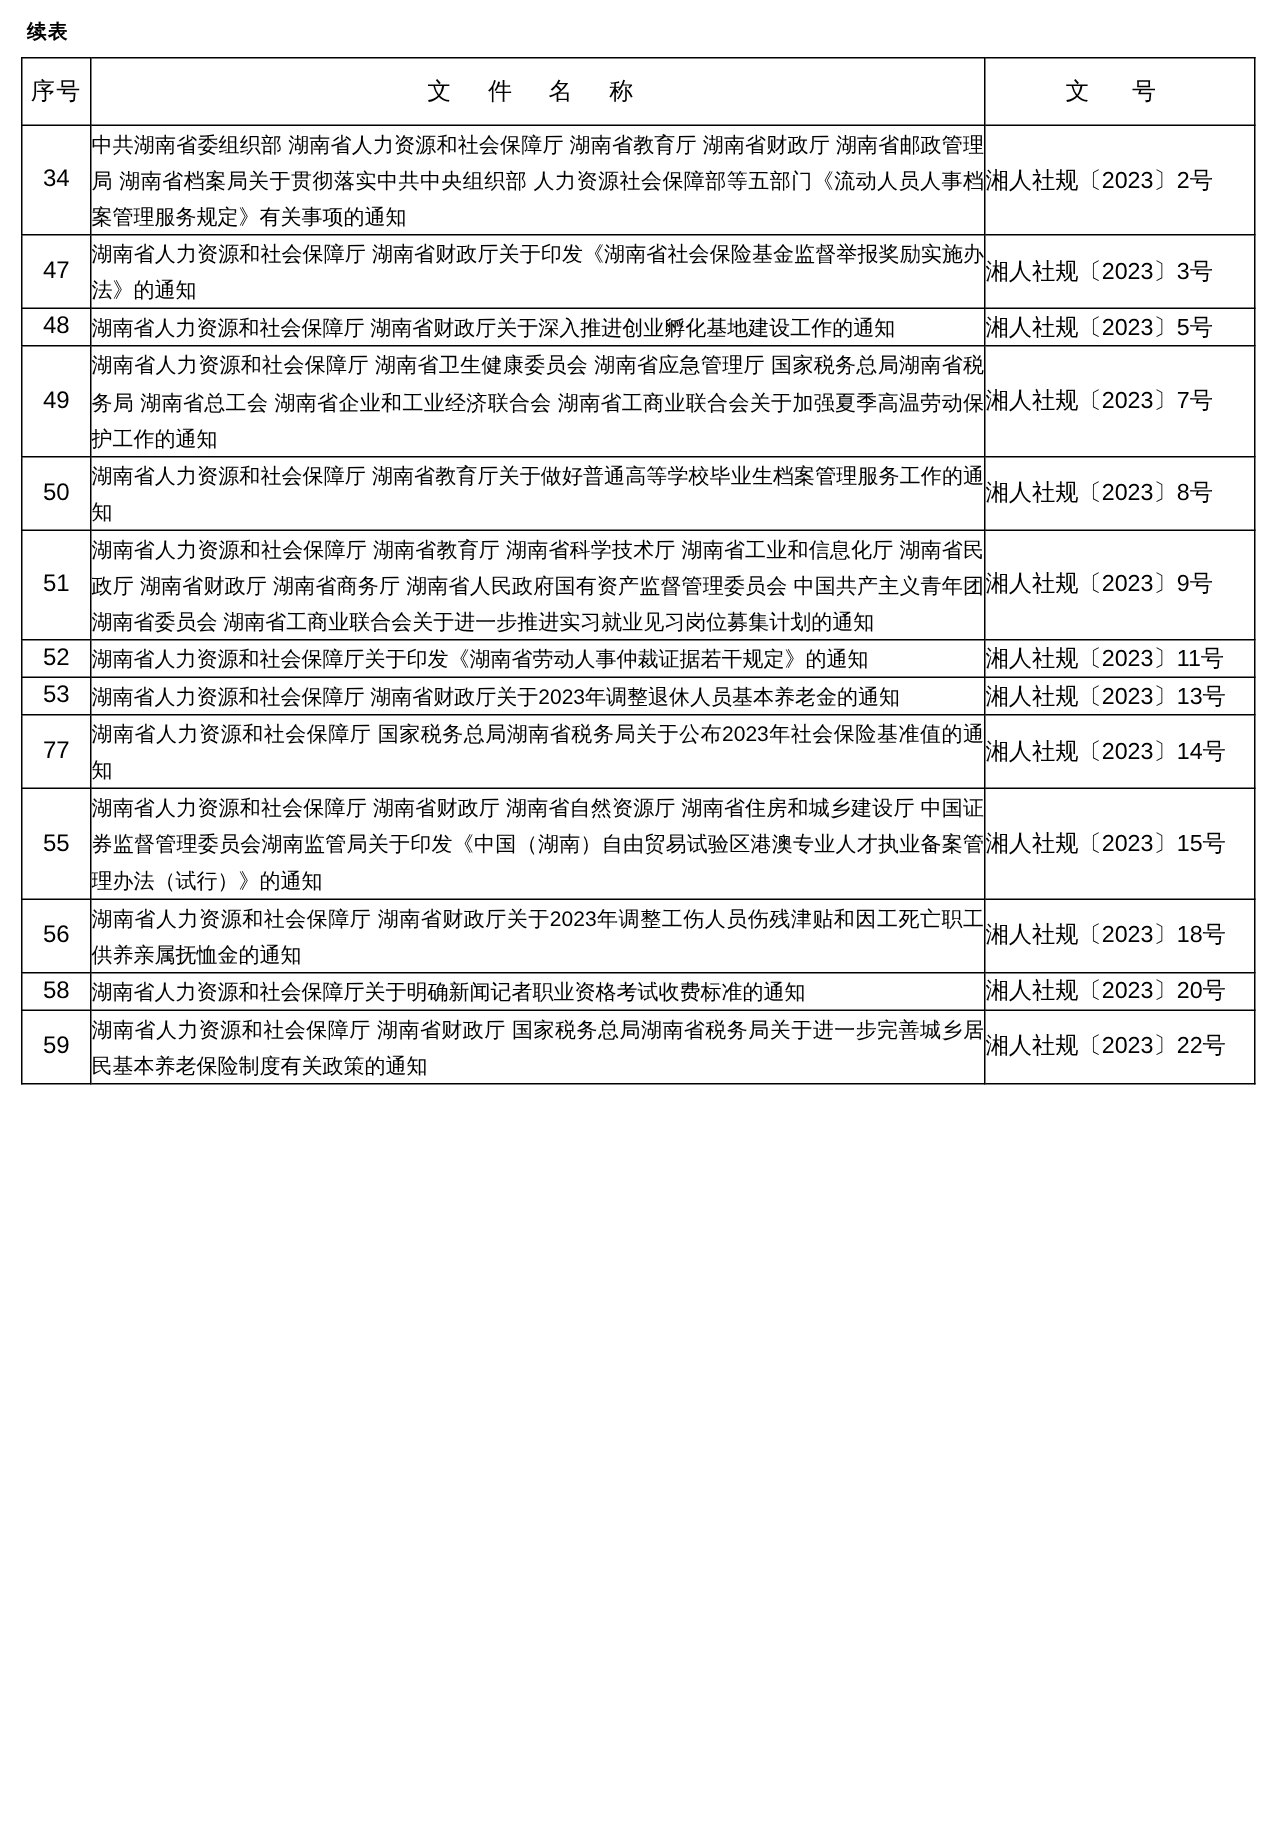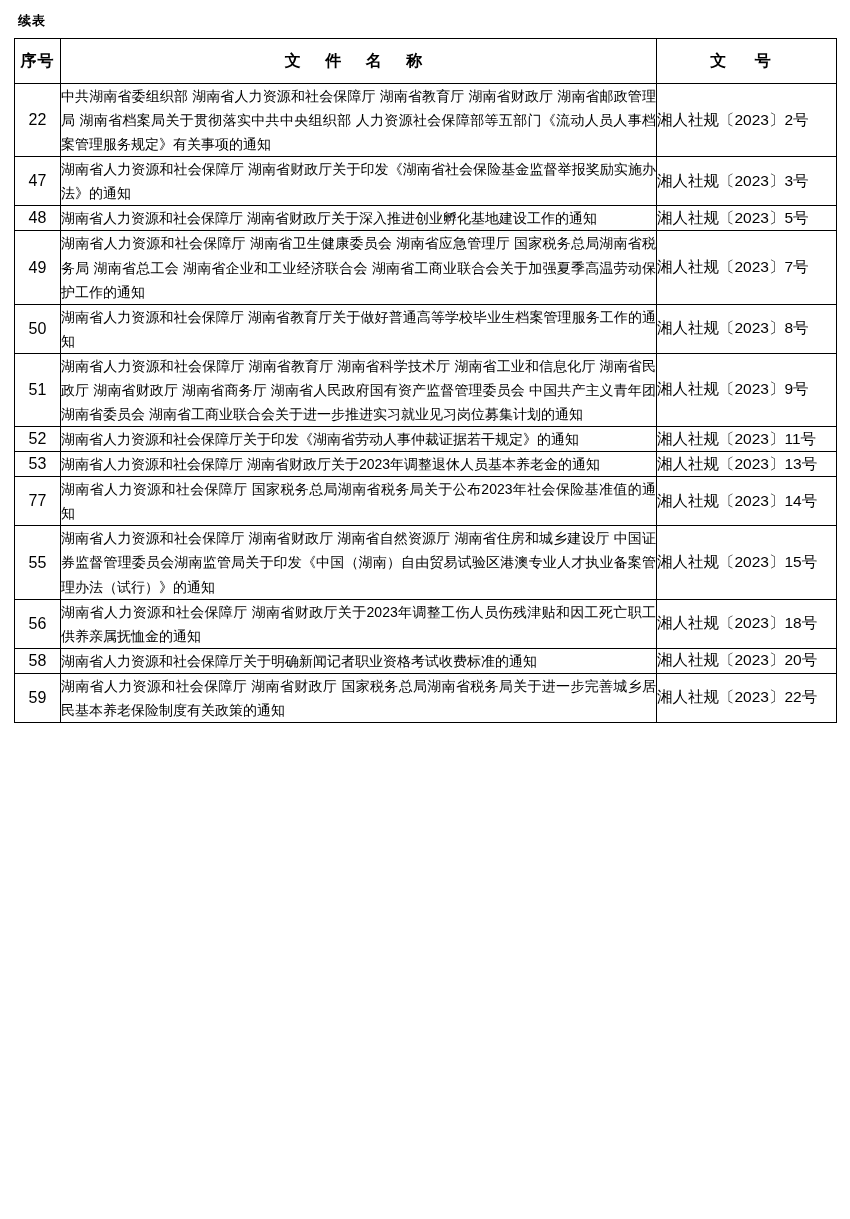--- a/index.html
+++ b/index.html
@@ -35,21 +35,21 @@
     border: 1px solid #000;
     vertical-align: middle;
     padding: 0;
   }
   .col-seq { width: 46px; }
   .col-name { width: 596px; }
   .col-num { width: 180px; }
 
   thead th {
     height: 44px;
-    font-weight: bold;
+    font-weight: normal;
     font-size: 16px;
     text-align: center;
     font-family: "Liberation Sans", "DejaVu Sans", sans-serif;
   }
   thead th .sp1 { letter-spacing: 1px; }
   thead th .sp6 { letter-spacing: 10px; }
   thead th .sp8 { letter-spacing: 12px; margin-top: 36px; }
 
   td.seq {
     text-align: center;
@@ -87,21 +87,21 @@
     </colgroup>
     <thead>
       <tr>
         <th class="col-seq"><span class="sp1">序号</span></th>
         <th class="col-name"><span class="sp6">文 件 名 称</span></th>
         <th class="col-num"><span class="sp8">文 号</span></th>
       </tr>
     </thead>
     <tbody>
       <tr>
-        <td class="seq">22</td>
+        <td class="seq">34</td>
         <td class="name">中共湖南省委组织部 湖南省人力资源和社会保障厅 湖南省教育厅 湖南省财政厅 湖南省邮政管理局 湖南省档案局关于贯彻落实中共中央组织部 人力资源社会保障部等五部门《流动人员人事档案管理服务规定》有关事项的通知</td>
         <td class="num">湘人社规〔2023〕2号</td>
       </tr>
       <tr>
         <td class="seq">47</td>
         <td class="name">湖南省人力资源和社会保障厅 湖南省财政厅关于印发《湖南省社会保险基金监督举报奖励实施办法》的通知</td>
         <td class="num">湘人社规〔2023〕3号</td>
       </tr>
       <tr>
         <td class="seq">48</td>

